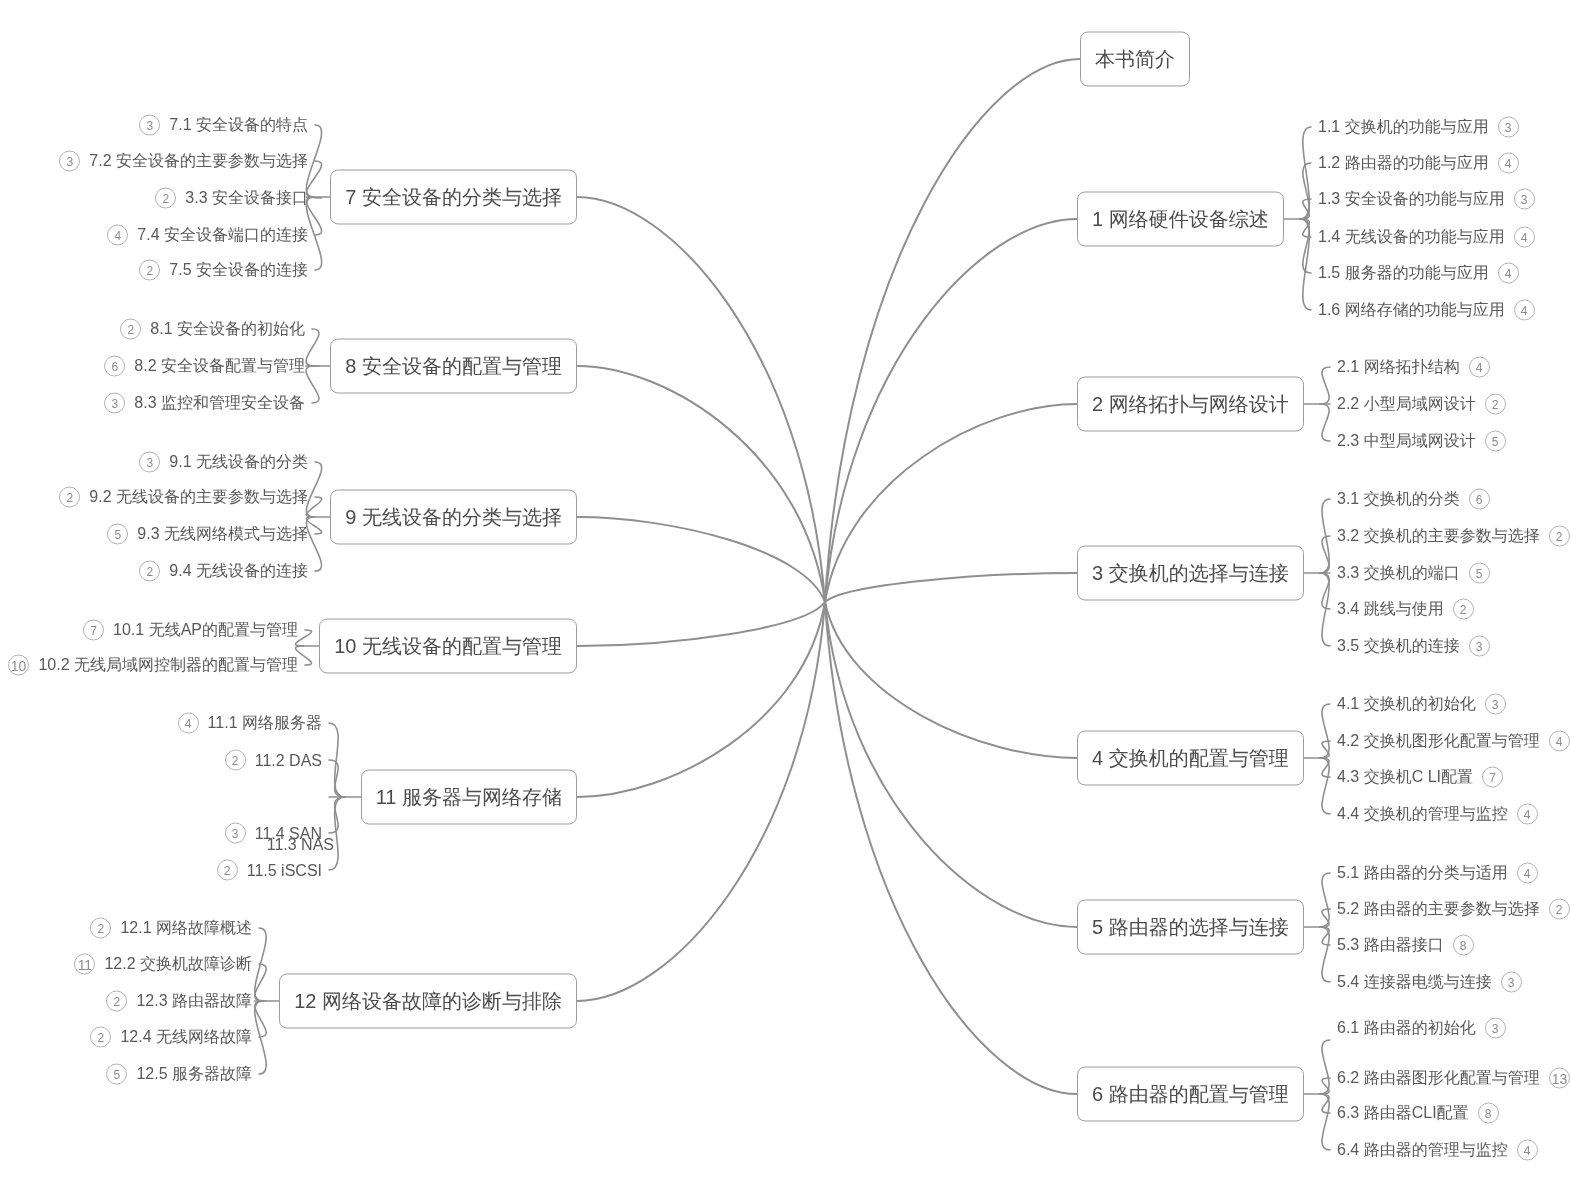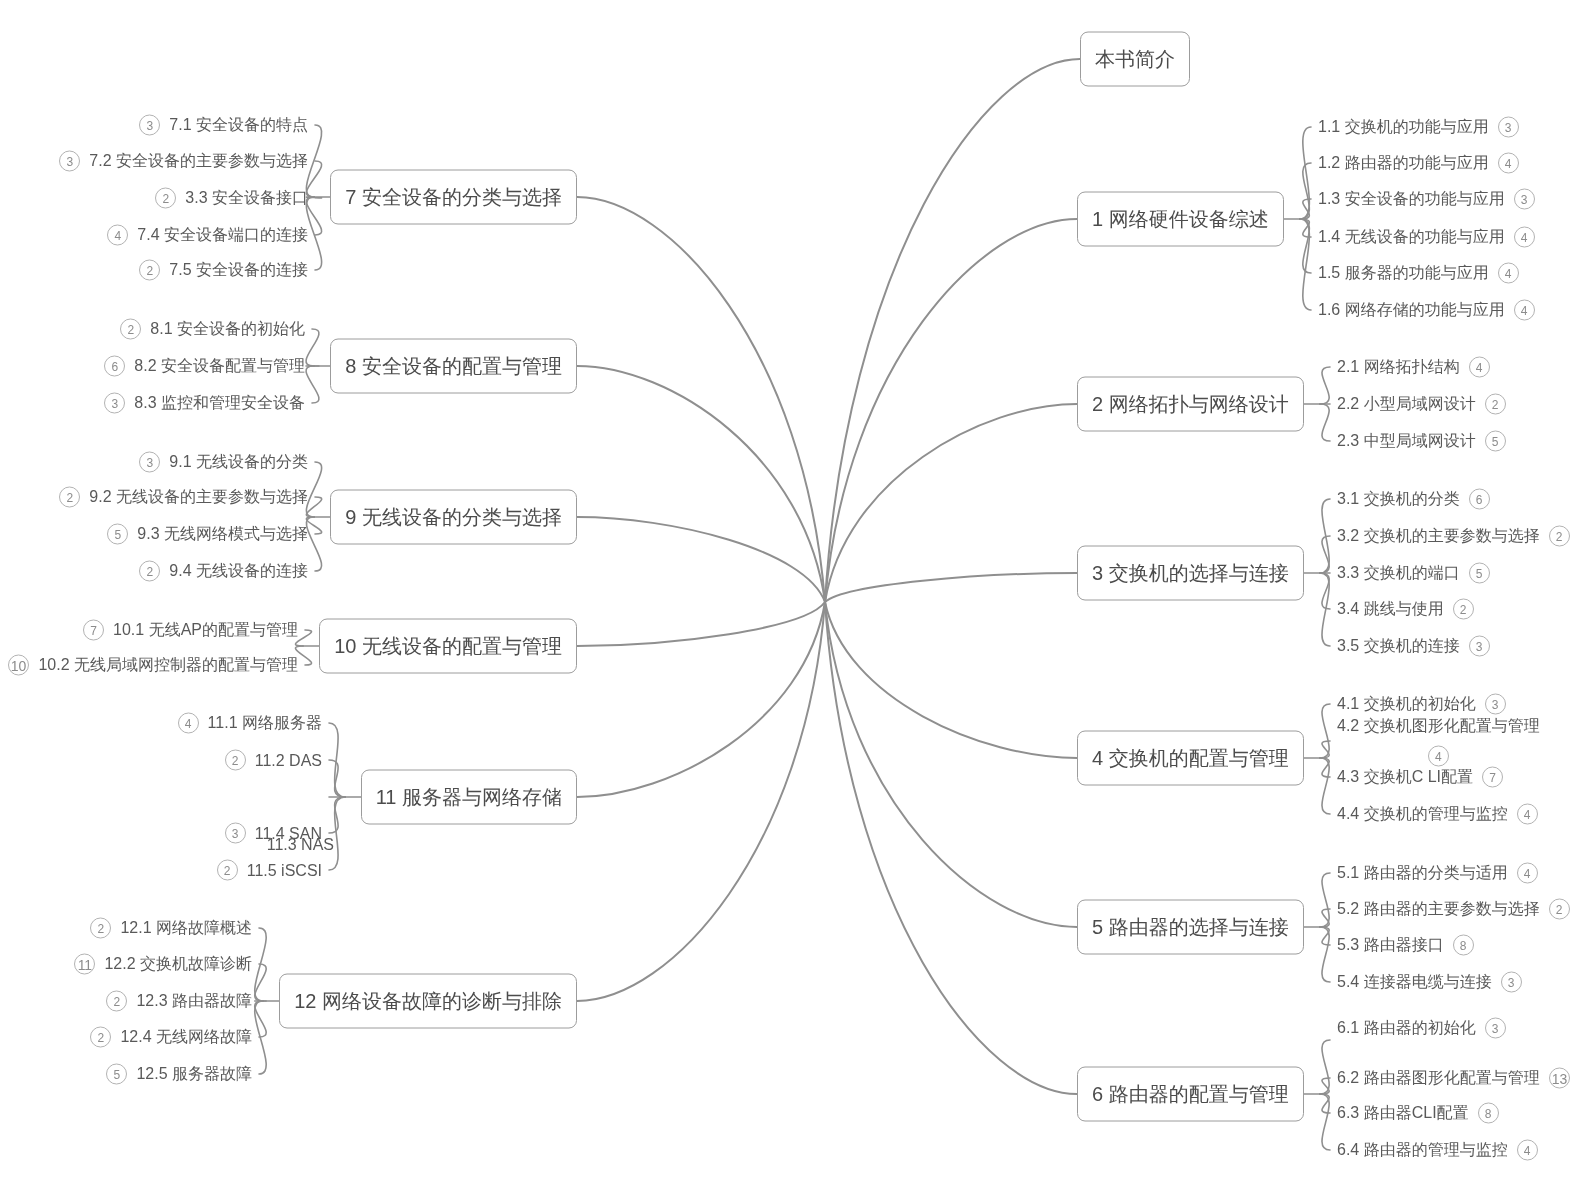--- a/index.html
+++ b/index.html
@@ -170,21 +170,21 @@
       </div>
       <div class="child" style="top: 646px; left: 1337px;">
         <span>3.5 交换机的连接</span>
         <span class="badge">3</span>
       </div>
       <div class="topic" style="top: 758px; left: 1077px;">4 交换机的配置与管理</div>
       <div class="child" style="top: 704px; left: 1337px;">
         <span>4.1 交换机的初始化</span>
         <span class="badge">3</span>
       </div>
-      <div class="child" style="top: 741px; left: 1337px; flex-direction: column;">
+      <div class="child" style="top: 741px; left: 1337px;">
         <span>4.2 交换机图形化配置与管理</span>
         <span class="badge">4</span>
       </div>
       <div class="child" style="top: 777px; left: 1337px;">
         <span>4.3 交换机C LI配置</span>
         <span class="badge">7</span>
       </div>
       <div class="child" style="top: 814px; left: 1337px; text-align: center;">
         <span>4.4 交换机的管理与监控</span>
         <span class="badge">4</span>

